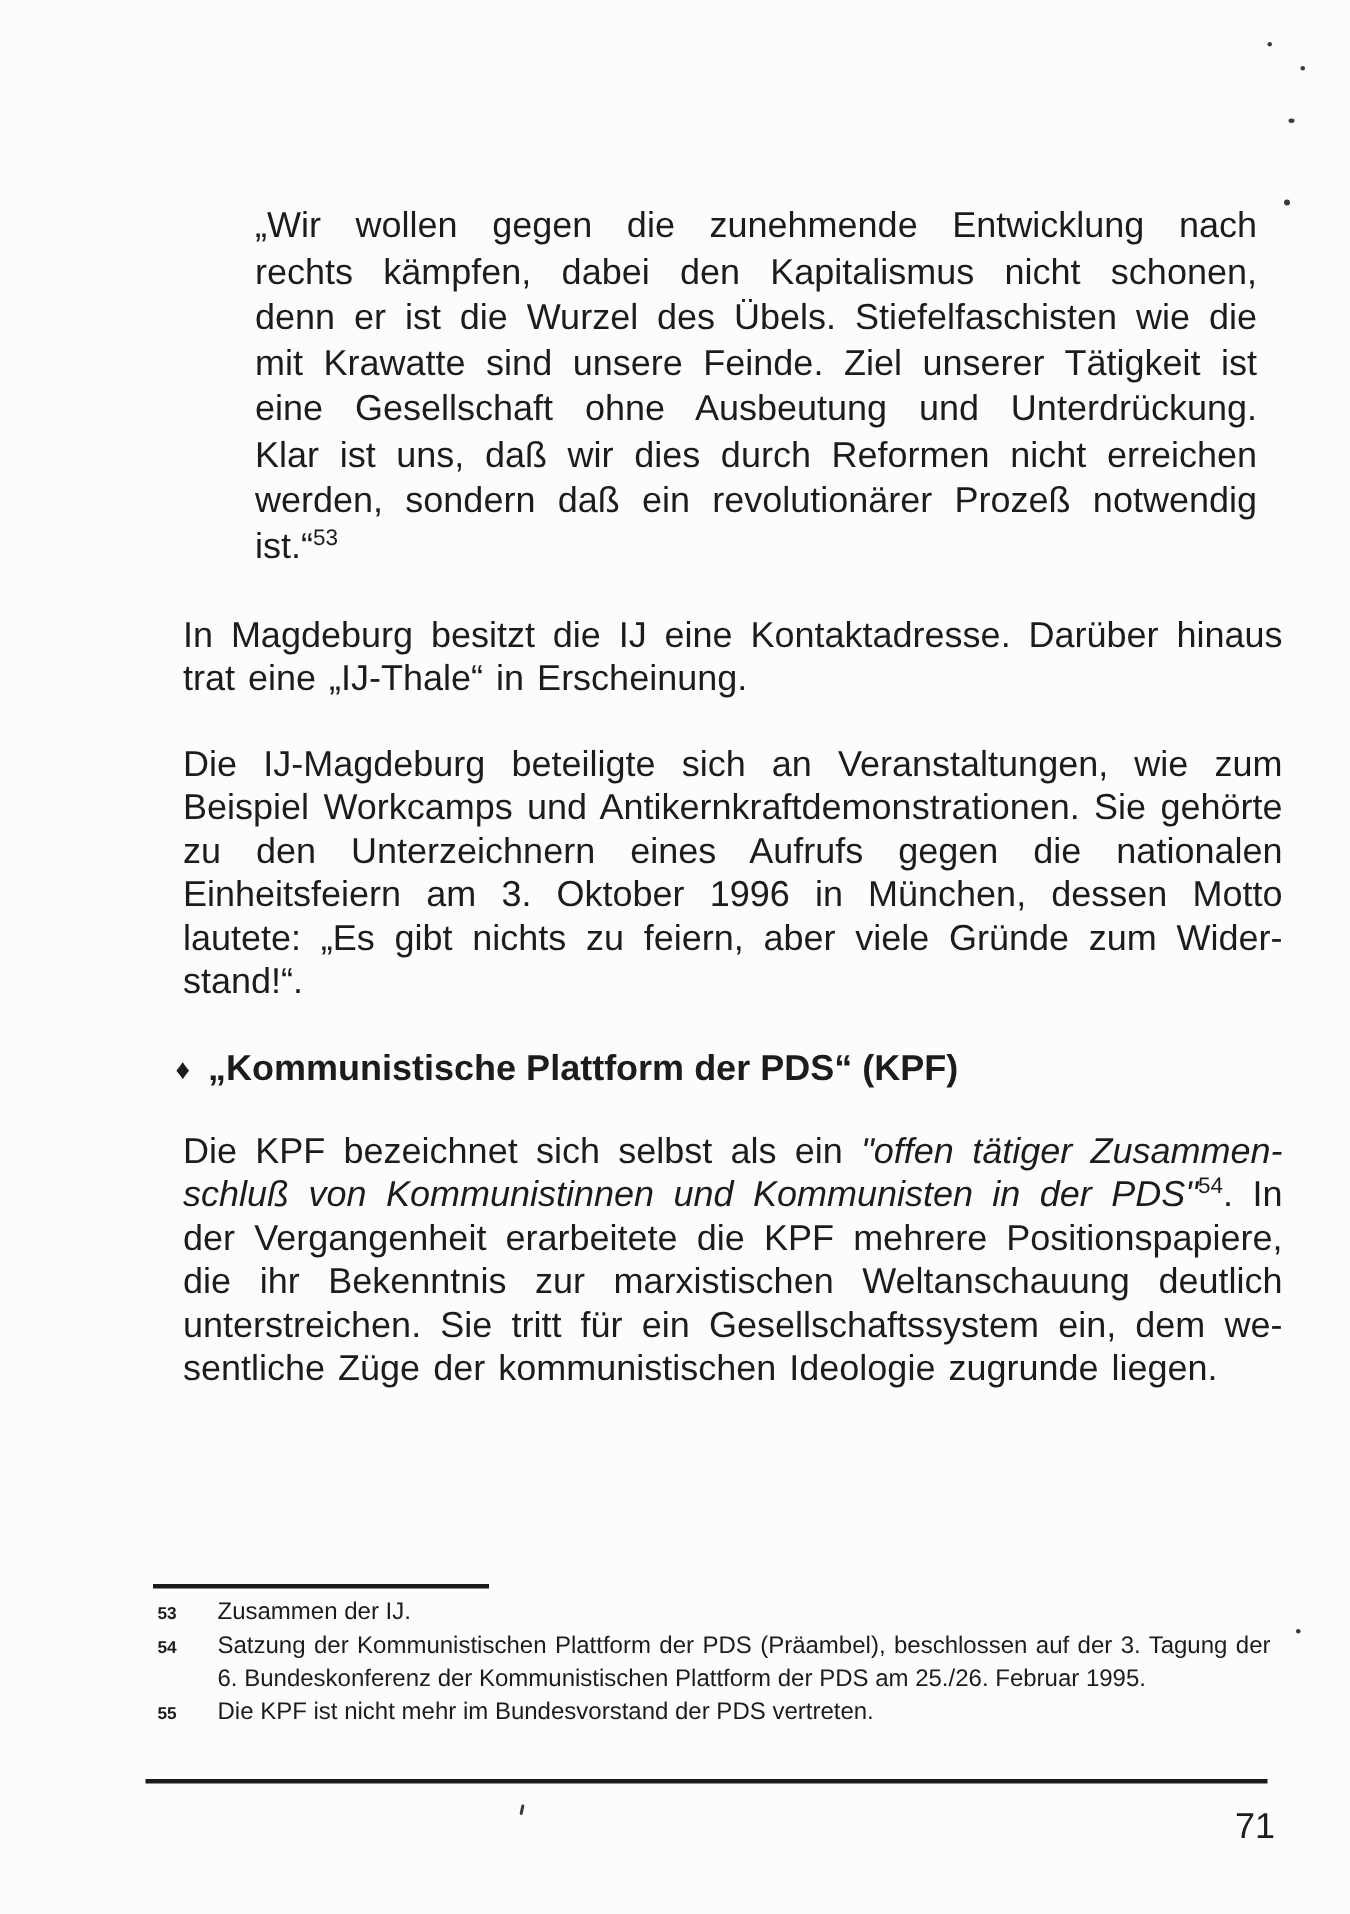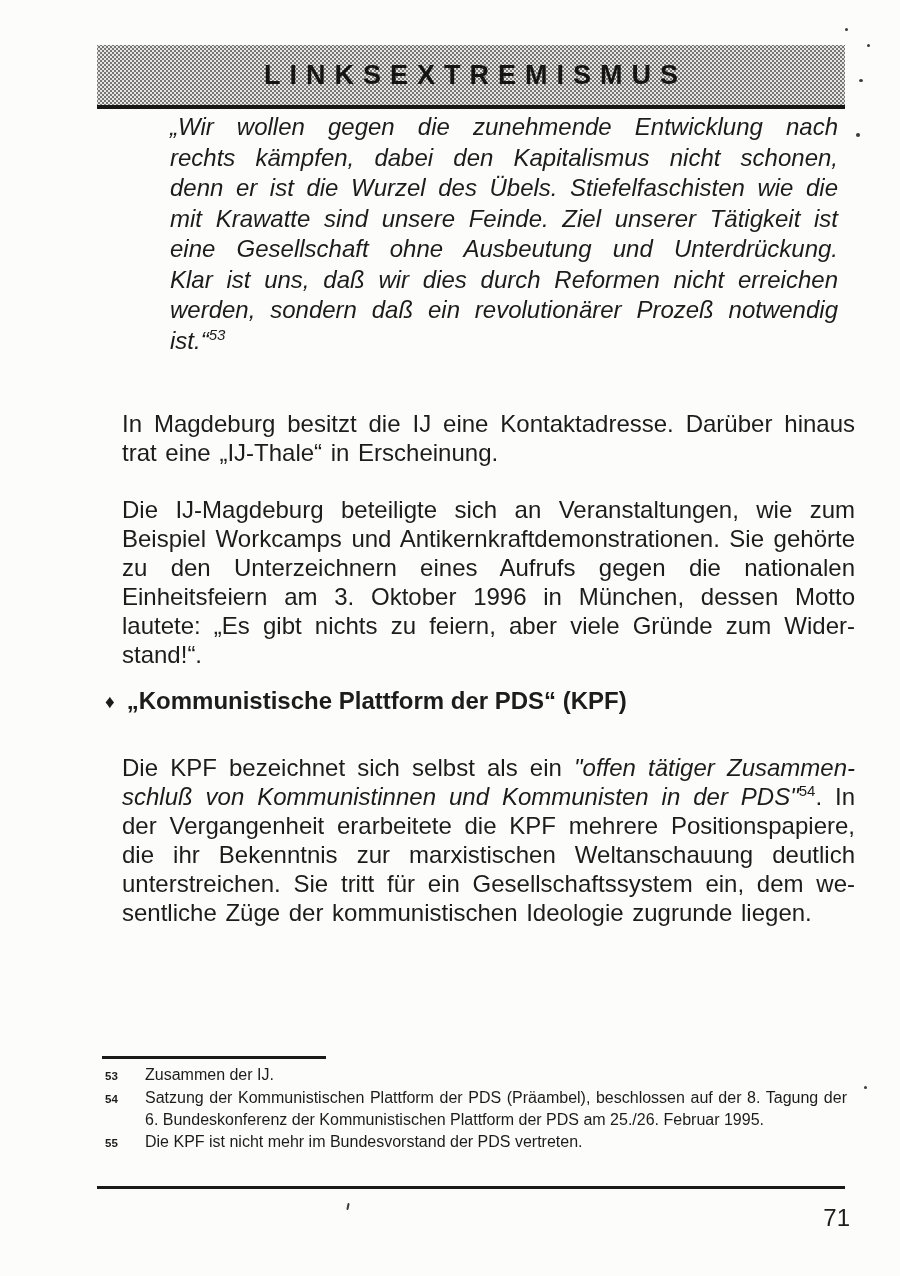--- a/index.html
+++ b/index.html
@@ -35,23 +35,22 @@
     font-weight: 700;
     letter-spacing: 9px;
     color: #141414;
     text-indent: 9px; 
     white-space: nowrap;
   }
 
   
   .quote {
     position: absolute;
-    left: 170px; top: 112px;
+    left: 170px; top: 136px;
     width: 668px;
-    font-style: italic;
     font-size: 24px;
     line-height: 30.5px;
     text-align: justify;
     word-spacing: 5px;
   }
 
   
   .para {
     position: absolute;
     left: 105px;
@@ -73,21 +72,21 @@
     vertical-align: 9px;
     letter-spacing: 0;
   }
   em.inline-quote { font-style: italic; }
 
   
   .subheading {
     position: absolute;
     left: 105px; top: 686px;
     width: 733px;
-    margin: 0;
+    margin: 12px;
     font-size: 24px;
     font-weight: 700;
     line-height: 29px;
     white-space: nowrap;
   }
   .subheading .bullet {
     font-size: 19px;
     margin-right: 12px;
     vertical-align: 1px;
   }
@@ -141,23 +140,20 @@
   .s3 { left: 859px; top: 79px;  width: 4px; height: 3px; }
   .s4 { left: 856px; top: 133px; width: 4px; height: 4px; }
   .s5 { left: 347px; top: 1203px; width: 2px; height: 7px; border-radius: 1px; transform: rotate(12deg); }
   .s6 { left: 864px; top: 1086px; width: 3px; height: 3px; }
 </style>
 </head>
 <body>
 
 <div class="page">
 
-  <header class="banner">
-    <span class="banner-title">LINKSEXTREMISMUS</span>
-  </header>
 
   <section class="quote">
     <span>„Wir wollen gegen die zunehmende Entwicklung nach rechts kämpfen, dabei den Kapitalismus nicht schonen, denn er ist die Wurzel des Übels. Stiefelfaschisten wie die mit Krawatte sind unsere Feinde. Ziel unserer Tätigkeit ist eine Gesellschaft ohne Ausbeutung und Unterdrückung. Klar ist uns, daß wir dies durch Reformen nicht erreichen werden, sondern daß ein revolutionärer Prozeß notwendig ist.“</span><sup class="ref">53</sup>
   </section>
 
   <p class="para p-magdeburg">
     <span>In Magdeburg besitzt die IJ eine Kontaktadresse. Darüber hinaus trat eine „IJ-Thale“ in Erscheinung.</span>
   </p>
 
   <p class="para p-ij">
@@ -175,21 +171,21 @@
 
   <div class="fn-rule"></div>
 
   <section class="footnotes">
     <div class="footnote">
       <span class="fn-num">53</span>
       <span class="fn-text">Zusammen der IJ.</span>
     </div>
     <div class="footnote">
       <span class="fn-num">54</span>
-      <span class="fn-text">Satzung der Kommunistischen Plattform der PDS (Präambel), beschlossen auf der 8. Tagung der 6. Bundeskonferenz der Kommunistischen Plattform der PDS am 25./26. Februar 1995.</span>
+      <span class="fn-text">Satzung der Kommunistischen Plattform der PDS (Präambel), beschlossen auf der 3. Tagung der 6. Bundeskonferenz der Kommunistischen Plattform der PDS am 25./26. Februar 1995.</span>
     </div>
     <div class="footnote">
       <span class="fn-num">55</span>
       <span class="fn-text">Die KPF ist nicht mehr im Bundesvorstand der PDS vertreten.</span>
     </div>
   </section>
 
   <div class="bottom-rule"></div>
 
   <div class="page-number">71</div>

